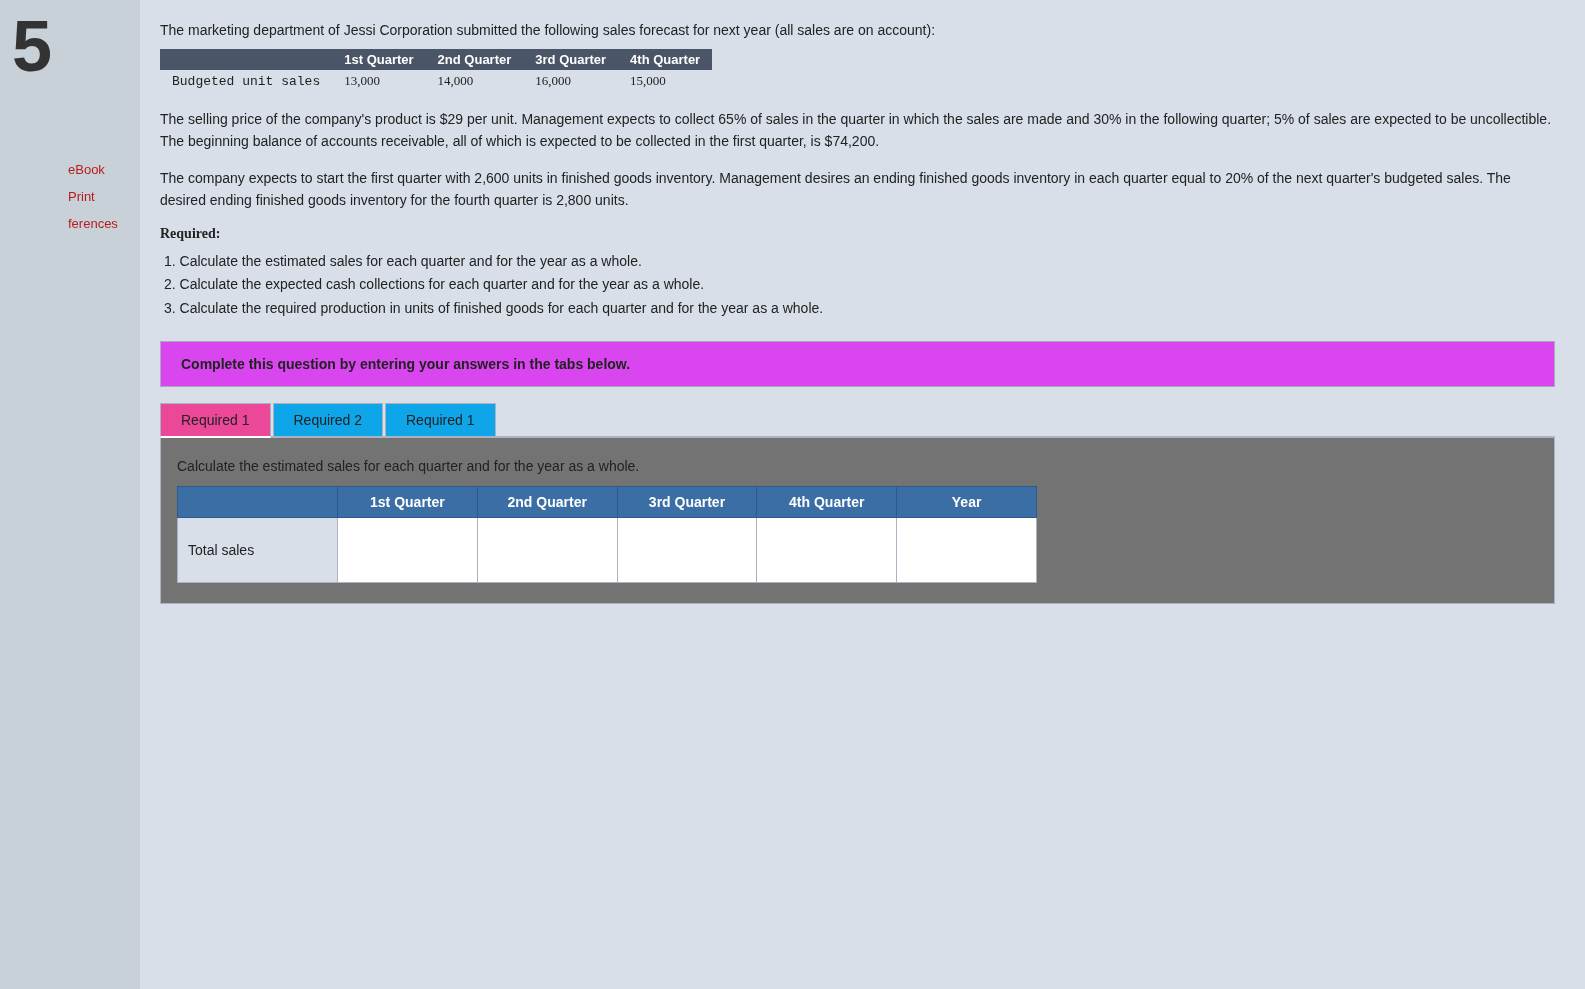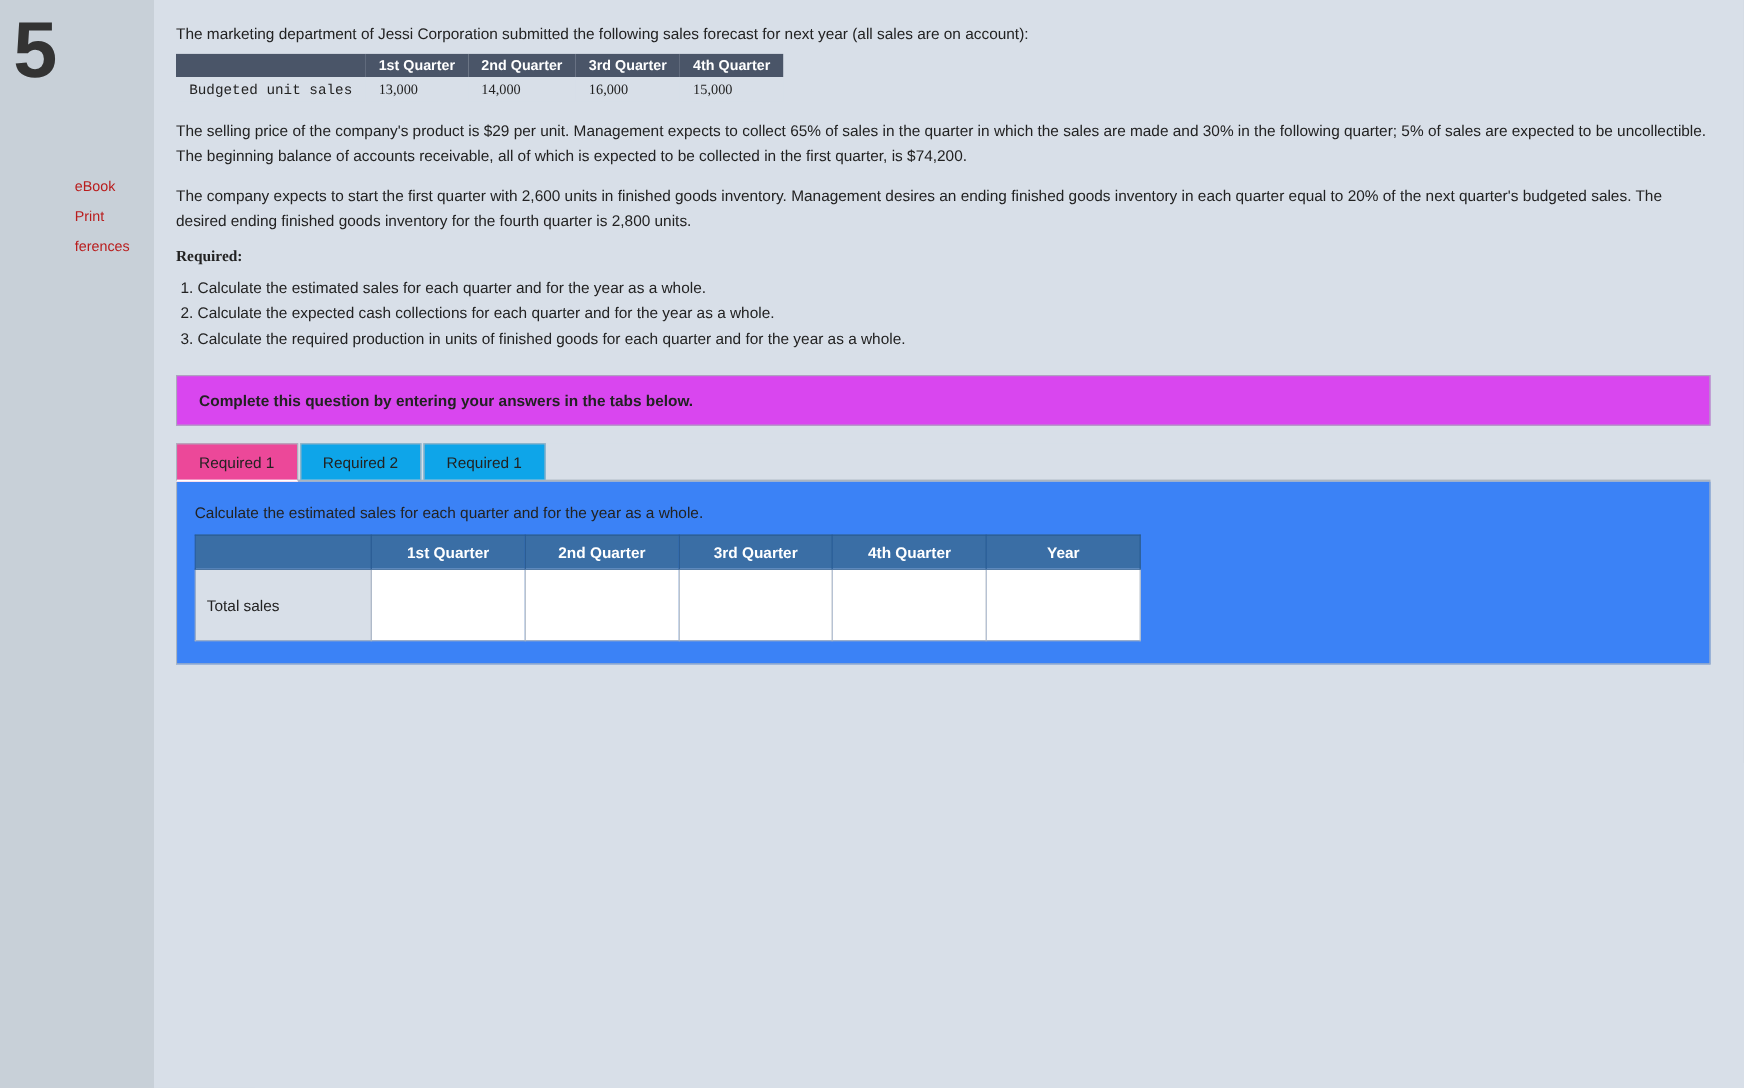--- a/index.html
+++ b/index.html
@@ -166,21 +166,21 @@
     }
 
     .tab.active {
       background: #ec4899;
       border-bottom: 2px solid #fff;
       margin-bottom: -2px;
       z-index: 1;
     }
 
     .tab-content {
-      background: #3b82f6;
+      background: #737373;
       border: 1px solid #aab4c0;
       border-top: none;
       padding: 12px 0 0 0;
     }
 
     .tab-description {
       font-size: 14px;
       color: #222;
       padding: 8px 16px 12px 16px;
     }

